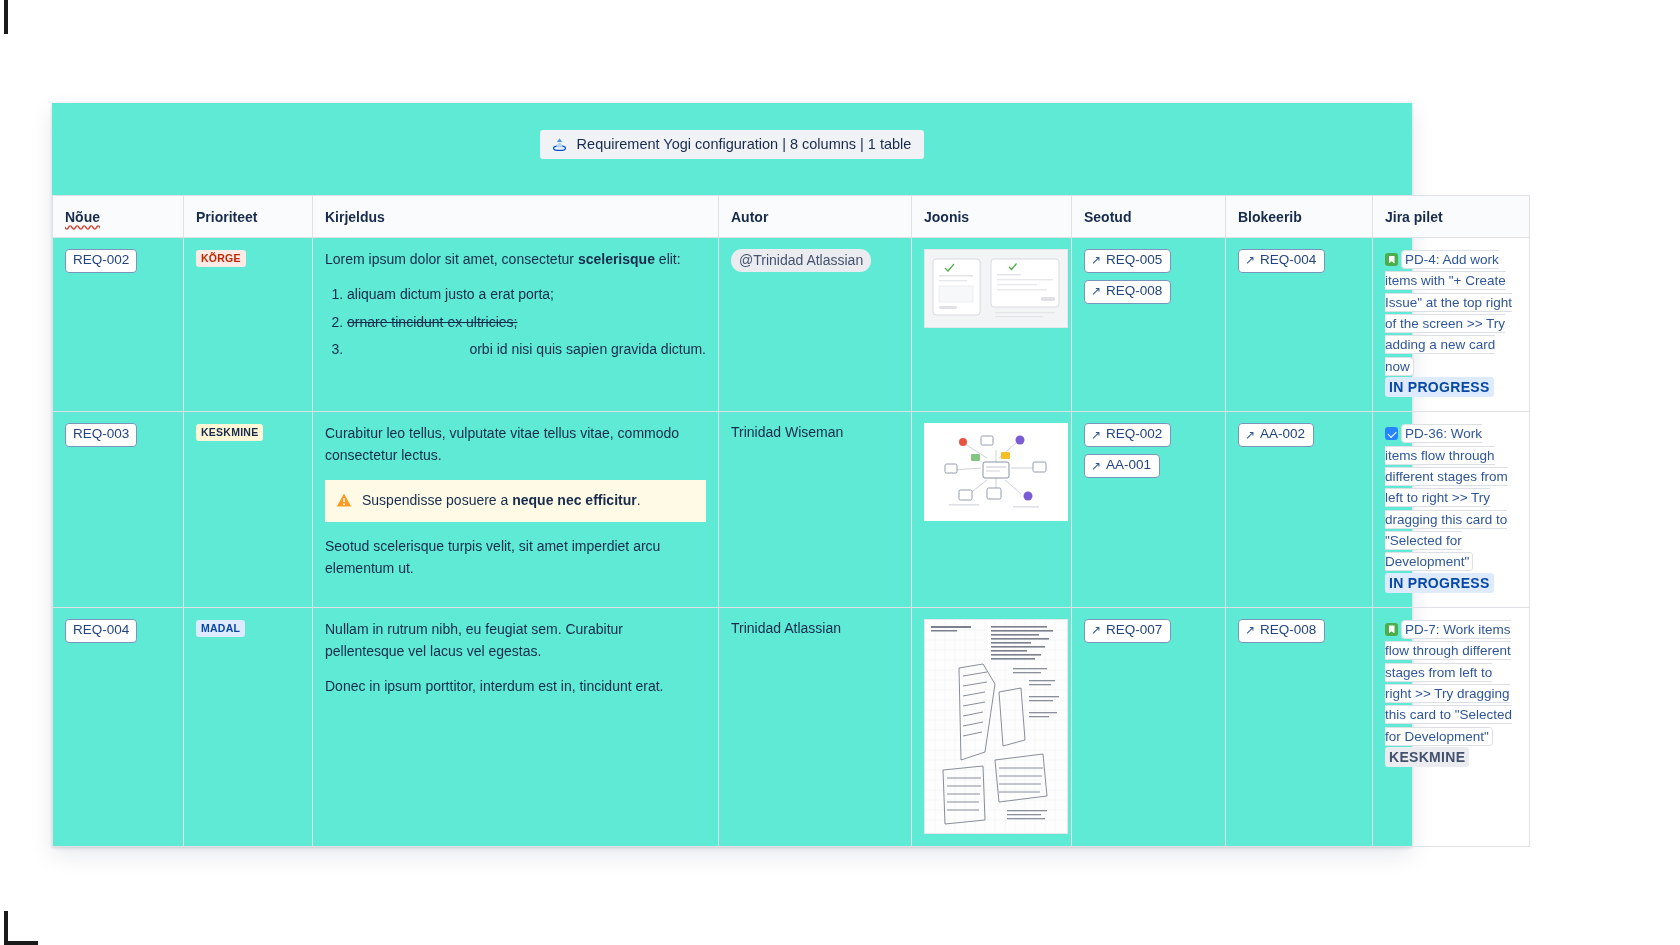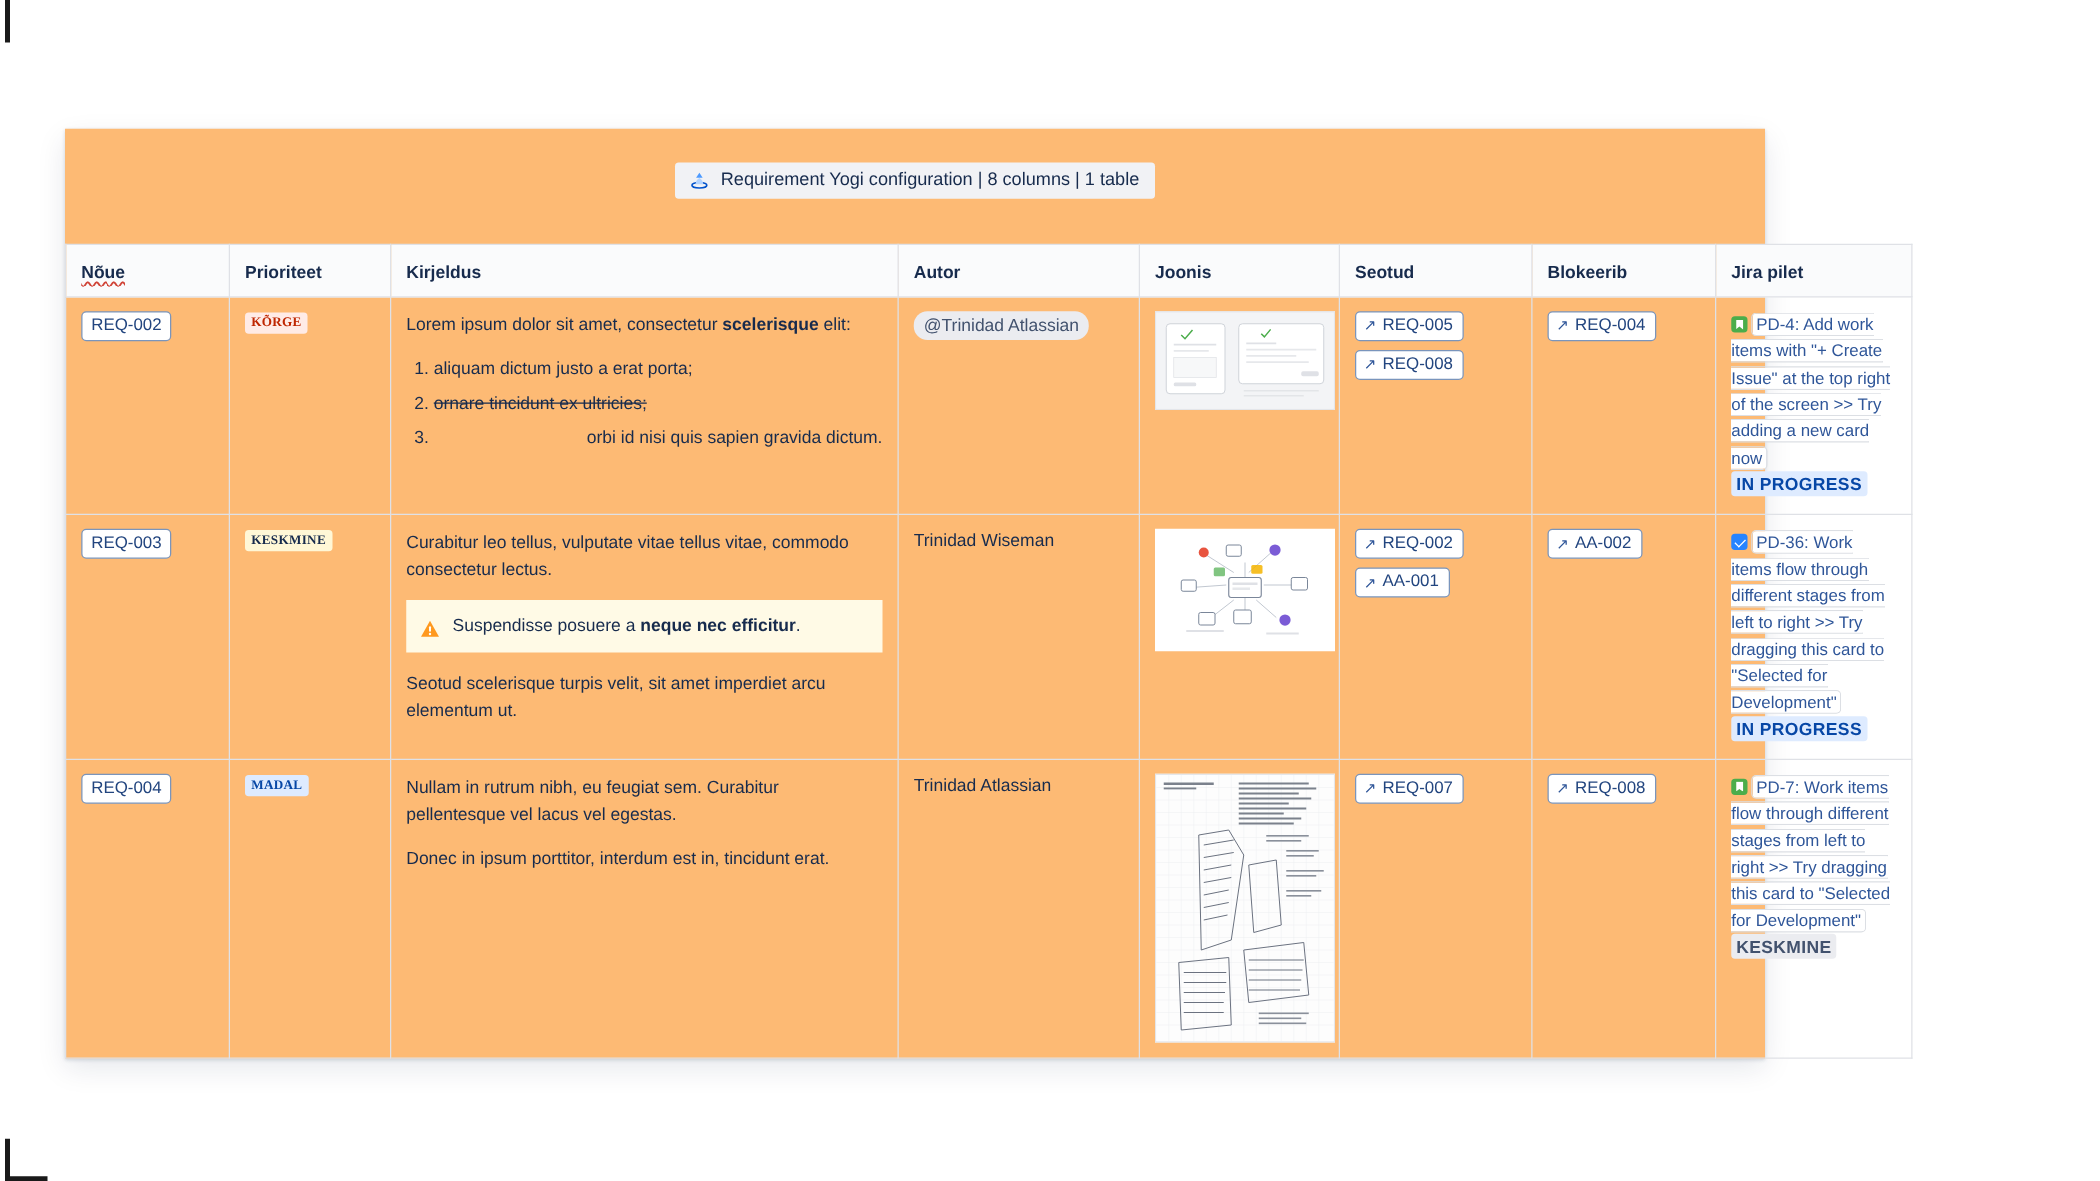--- a/index.html
+++ b/index.html
@@ -26,21 +26,21 @@
   .corner-bl-v { left: 4px;  bottom: 0px; width: 4px; height: 34px; }
   .corner-bl-h { left: 4px;  bottom: 0px; width: 34px; height: 4px; }
 
   
   .sheet {
     position: absolute;
     left: 52px;
     top: 103px;
     width: 1360px;
     min-height: 678px;
-    background: #fdba74;
+    background: #5eead4;
     box-shadow: 0 1px 3px rgba(9,30,66,0.16), 0 8px 22px rgba(9,30,66,0.10);
     box-sizing: border-box;
   }
 
   
   .macro-banner-wrap {
     height: 92px;
     display: flex;
     align-items: flex-start;
     justify-content: center;
@@ -122,21 +122,20 @@
   .lozenge {
     display: inline-block;
     font-size: 10.5px;
     font-weight: bold;
     letter-spacing: 0.25px;
     padding: 2px 5px 2px 5px;
     border-radius: 3px;
     line-height: 1.25;
     text-transform: uppercase;
     vertical-align: middle;
-    font-family: Liberation Serif, serif;
   }
   .lz-red    { background: #ffebe6; color: #bf2600; }
   .lz-yellow { background: #fff7d6; color: #172b4d; }
   .lz-blue   { background: #deebff; color: #0747a6; }
 
   
   .desc p {
     margin: 0 0 13px 0;
     line-height: 1.56;
     color: #172b4d;
@@ -149,21 +148,21 @@
   }
   .desc ol li { margin-bottom: 6px; }
   .desc ol li:last-child { margin-bottom: 0; text-align: right; }
   .strike { text-decoration: line-through; }
   .desc b, .desc strong { font-weight: bold; }
 
   
   .panel-warning {
     background: #fffae6;
     display: flex;
-    align-items: flex-end;
+    align-items: flex-start;
     gap: 10px;
     padding: 10px 12px 11px 11px;
     margin: 0 0 14px 0;
     line-height: 1.5;
   }
   .warn-icon { flex: 0 0 auto; width: 16px; height: 16px; margin-top: 2px; }
   .panel-warning .panel-text { color: #172b4d; }
 
   
   .mention {

